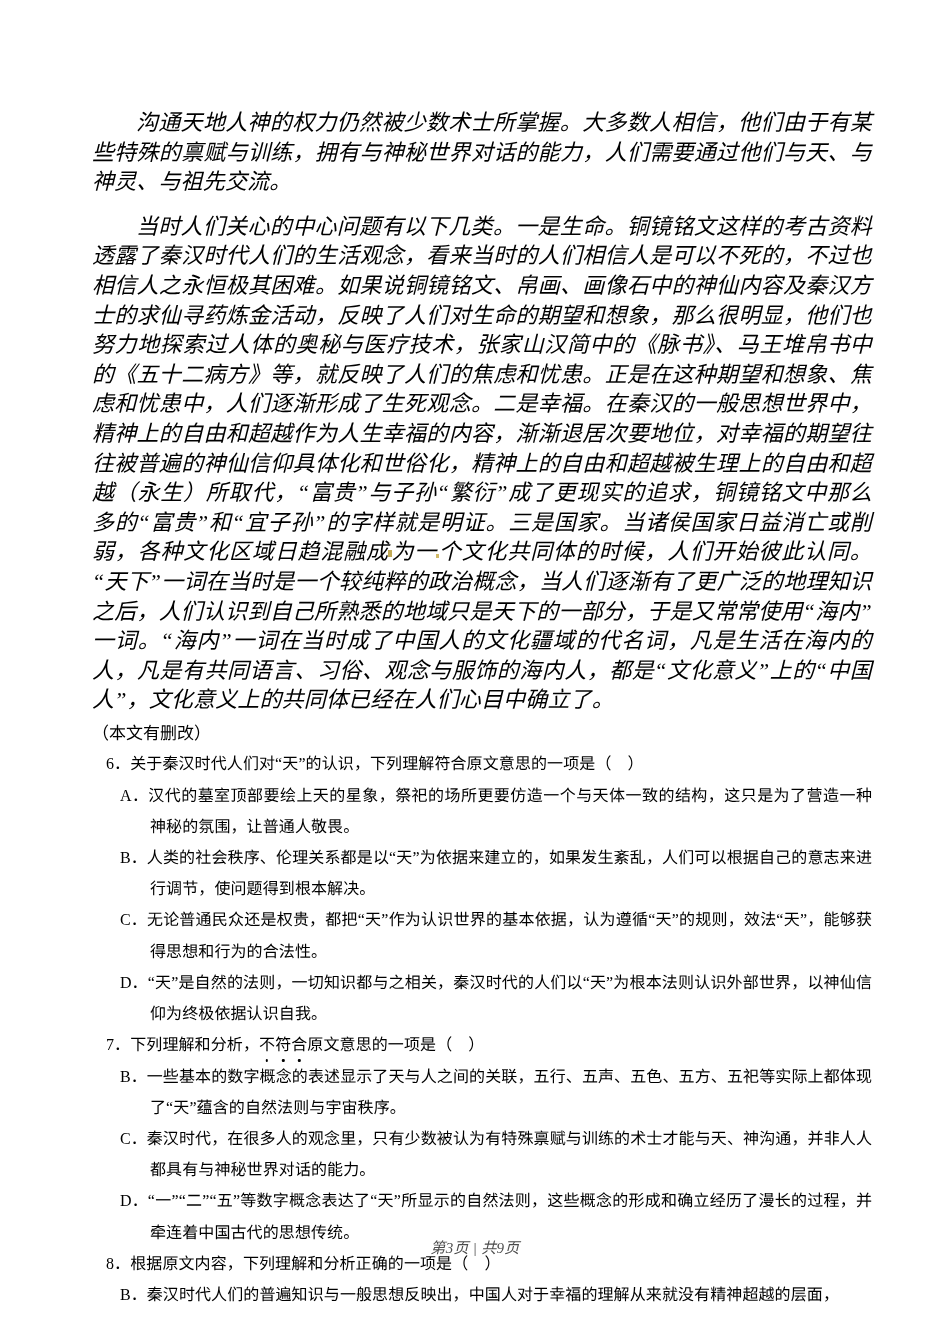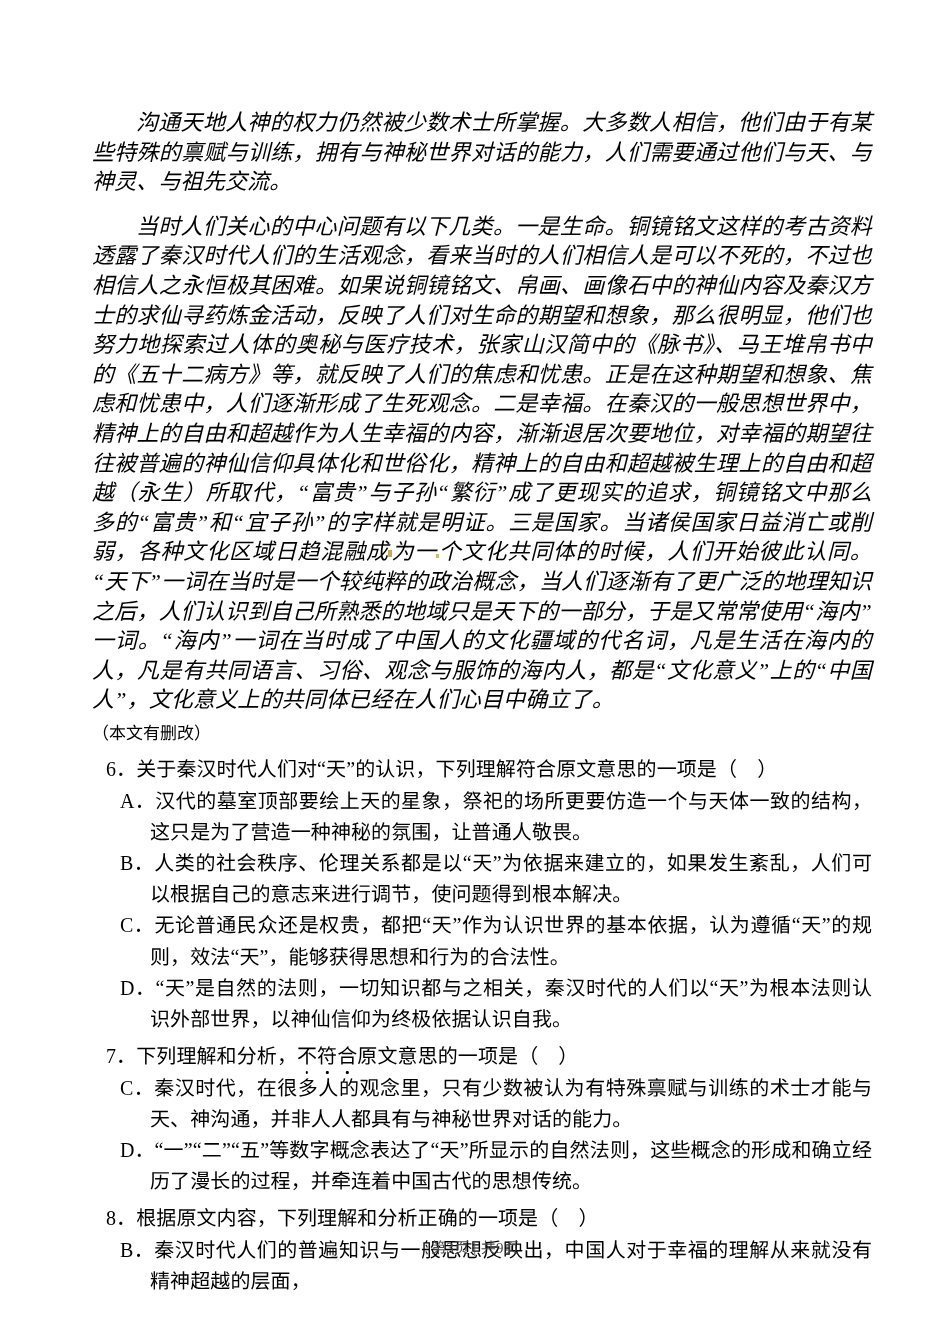--- a/index.html
+++ b/index.html
@@ -54,23 +54,23 @@
     font-size: 17.0px;
     line-height: 29.6px;
     text-align: left;
     margin: 4px 0 0 0;
     padding-right: 6px;
   }
 
   
   .question-block {
     font-family: "Liberation Serif", "DejaVu Serif", serif;
-    font-size: 20px;
+    font-size: 16px;
     line-height: 31.2px;
-    margin-top: 6px;
+    margin-top: 0;
   }
 
   .q-stem {
     padding-left: 14px;
     text-indent: 0;
     letter-spacing: 0.1px;
     white-space: nowrap;
   }
 
   .options {
@@ -130,20 +130,21 @@
   .footer {
     position: absolute;
     left: 0;
     right: 0;
     top: 1236px;
     text-align: center;
     font-family: "Liberation Serif", "DejaVu Serif", serif;
     font-size: 15px;
     color: #4c4c4c;
     letter-spacing: 0.3px;
+    font-style: italic;
   }
 </style>
 </head>
 <body>
 
 <div class="page">
   <div class="content">
 
     <div>
       <p class="passage-para">沟通天地人神的权力仍然被少数术士所掌握。大多数人相信，他们由于有某些特殊的禀赋与训练，拥有与神秘世界对话的能力，人们需要通过他们与天、与神灵、与祖先交流。</p>
@@ -159,20 +160,21 @@
         <li class="option"><span class="opt-letter">A．</span><span>汉代的墓室顶部要绘上天的星象，祭祀的场所更要仿造一个与天体一致的结构，这只是为了营造一种神秘的氛围，让普通人敬畏。</span></li>
         <li class="option"><span class="opt-letter">B．</span><span>人类的社会秩序、伦理关系都是以“天”为依据来建立的，如果发生紊乱，人们可以根据自己的意志来进行调节，使问题得到根本解决。</span></li>
         <li class="option"><span class="opt-letter">C．</span><span>无论普通民众还是权贵，都把“天”作为认识世界的基本依据，认为遵循“天”的规则，效法“天”，能够获得思想和行为的合法性。</span></li>
         <li class="option"><span class="opt-letter">D．</span><span>“天”是自然的法则，一切知识都与之相关，秦汉时代的人们以“天”为根本法则认识外部世界，以神仙信仰为终极依据认识自我。</span></li>
       </ul>
     </div>
 
     <div class="question-block">
       <div class="q-stem"><span>7．下列理解和分析，</span><span class="emph-group"><span class="emph">不</span><span class="emph">符</span><span class="emph">合</span></span><span>原文意思的一项是（　）</span></div>
       <ul class="options">
+        <li class="option"><span class="opt-letter">B．</span><span>一些基本的数字概念的表述显示了天与人之间的关联，五行、五声、五色、五方、五祀等实际上都体现了“天”蕴含的自然法则与宇宙秩序。</span></li>
         <li class="option"><span class="opt-letter">C．</span><span>秦汉时代，在很多人的观念里，只有少数被认为有特殊禀赋与训练的术士才能与天、神沟通，并非人人都具有与神秘世界对话的能力。</span></li>
         <li class="option"><span class="opt-letter">D．</span><span>“一”“二”“五”等数字概念表达了“天”所显示的自然法则，这些概念的形成和确立经历了漫长的过程，并牵连着中国古代的思想传统。</span></li>
       </ul>
     </div>
 
     <div class="question-block">
       <div class="q-stem">8．根据原文内容，下列理解和分析正确的一项是（　）</div>
       <ul class="options">
         <li class="option"><span class="opt-letter">B．</span><span>秦汉时代人们的普遍知识与一般思想反映出，中国人对于幸福的理解从来就没有精神超越的层面，</span></li>
       </ul>

